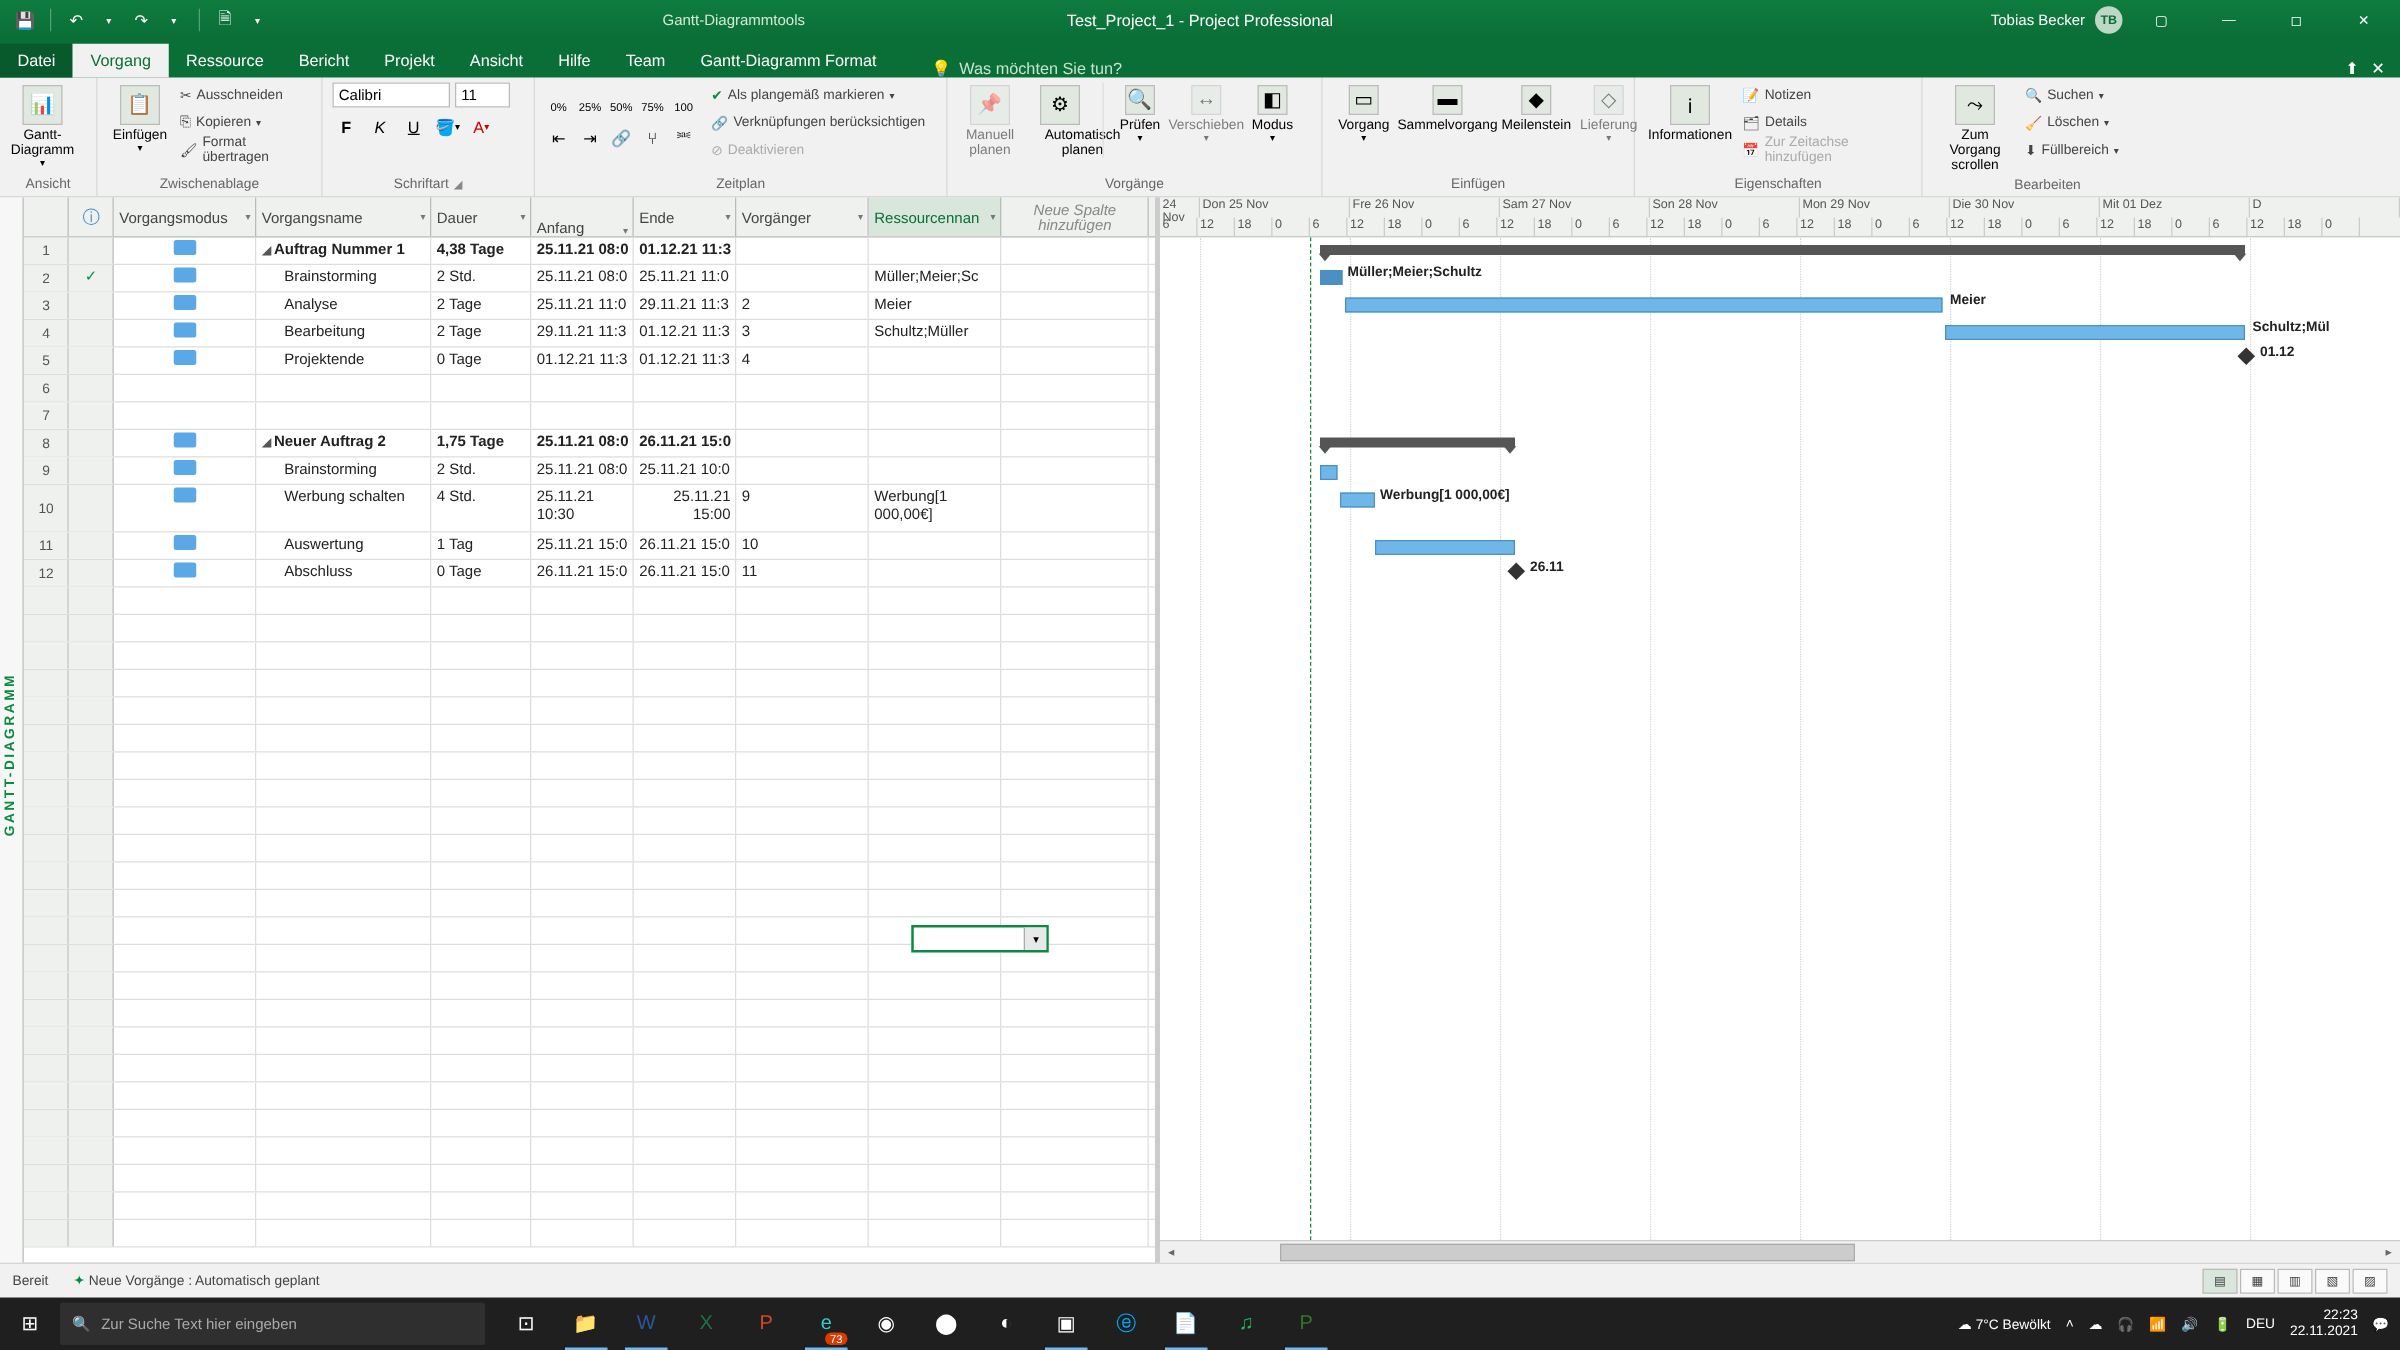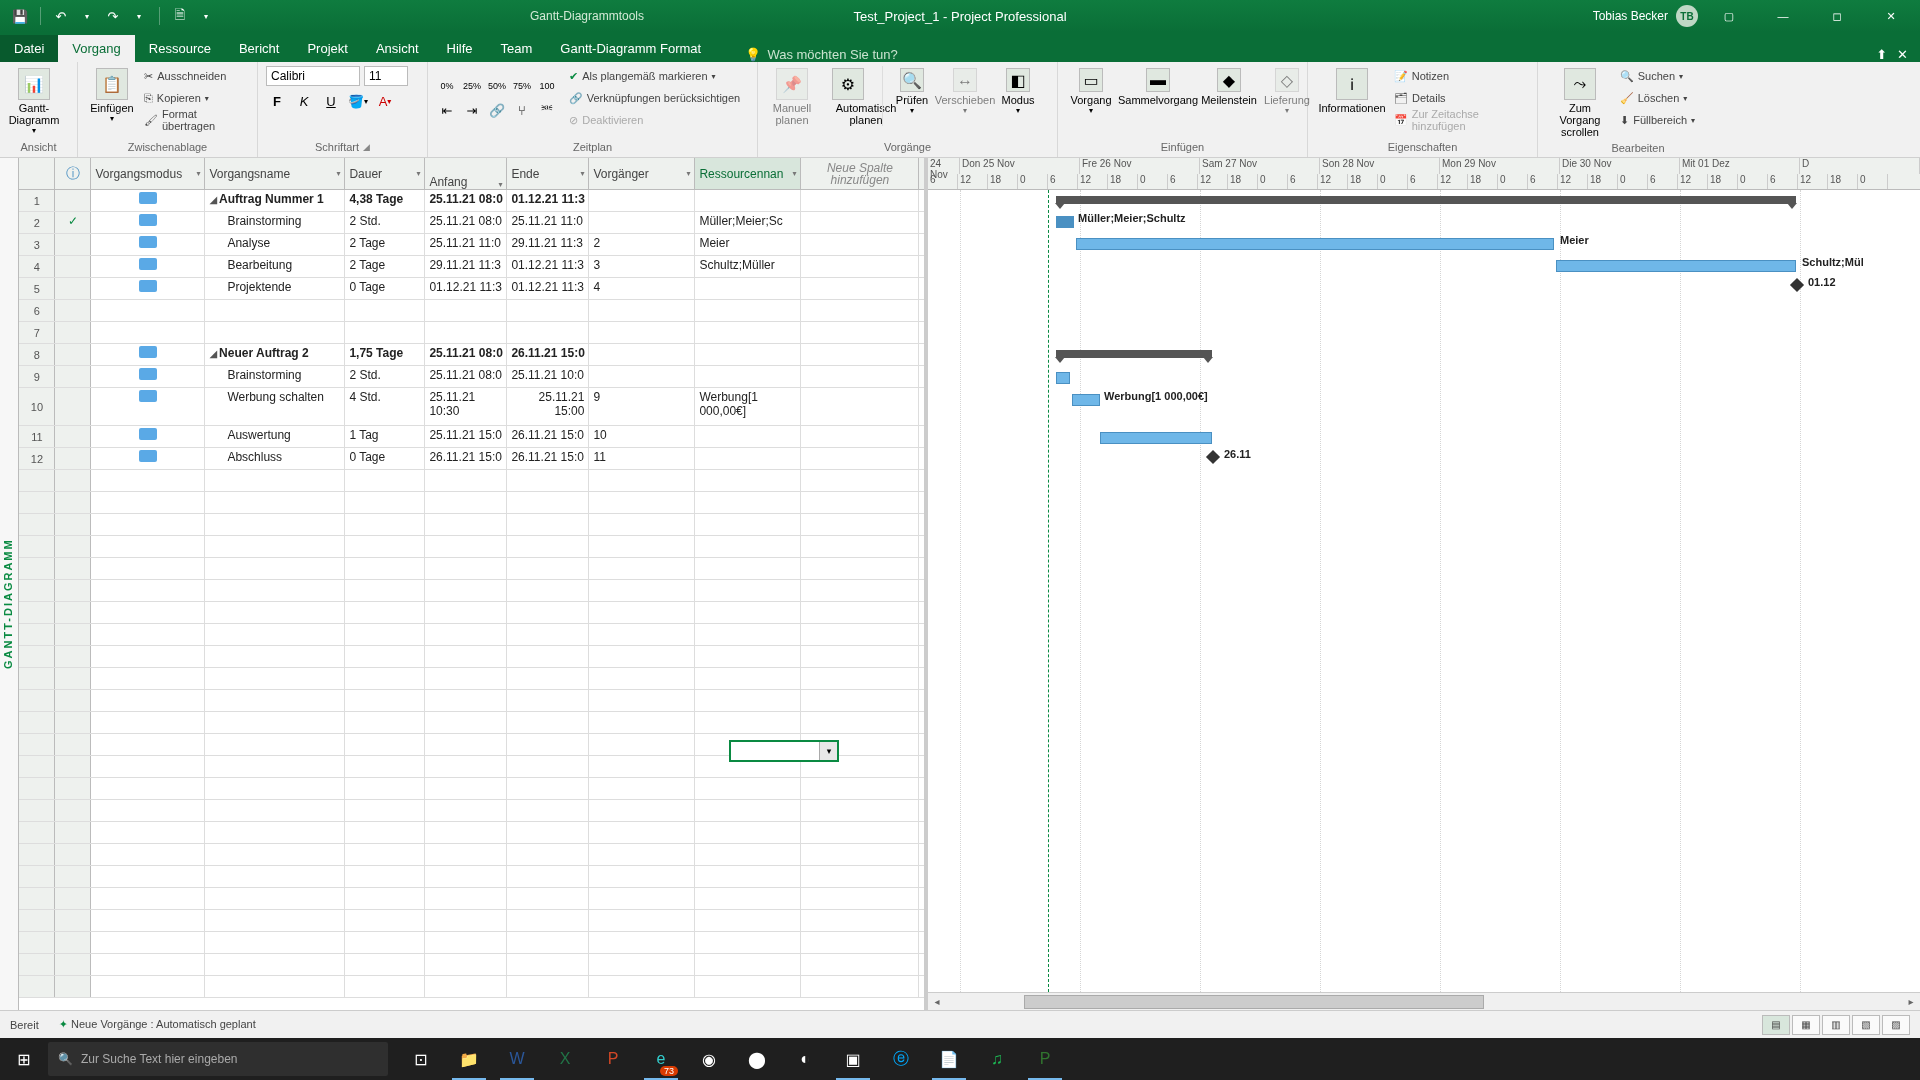--- a/index.html
+++ b/index.html
@@ -970,13 +970,28 @@
     <div class="tb-ico active" style="color:#3cc;">e<span class="badge">73</span></div>
     <div class="tb-ico">◉</div>
     <div class="tb-ico">⬤</div>
     <div class="tb-ico">◐</div>
     <div class="tb-ico active">▣</div>
     <div class="tb-ico" style="color:#0af;">ⓔ</div>
     <div class="tb-ico active">📄</div>
     <div class="tb-ico" style="color:#1db954;">♫</div>
     <div class="tb-ico active" style="color:#31752f;">P</div>
   </div>
+  <div class="sys-tray">
+    <span><span>☁ </span><span>7°C  Bewölkt</span></span>
+    <span>˄</span>
+    <span>☁</span>
+    <span>🎧</span>
+    <span>📶</span>
+    <span>🔊</span>
+    <span>🔋</span>
+    <span>DEU</span>
+    <div class="clock">
+      <div>22:23</div>
+      <div>22.11.2021</div>
+    </div>
+    <span>💬</span>
+  </div>
 </div>
 
 </body></html>

